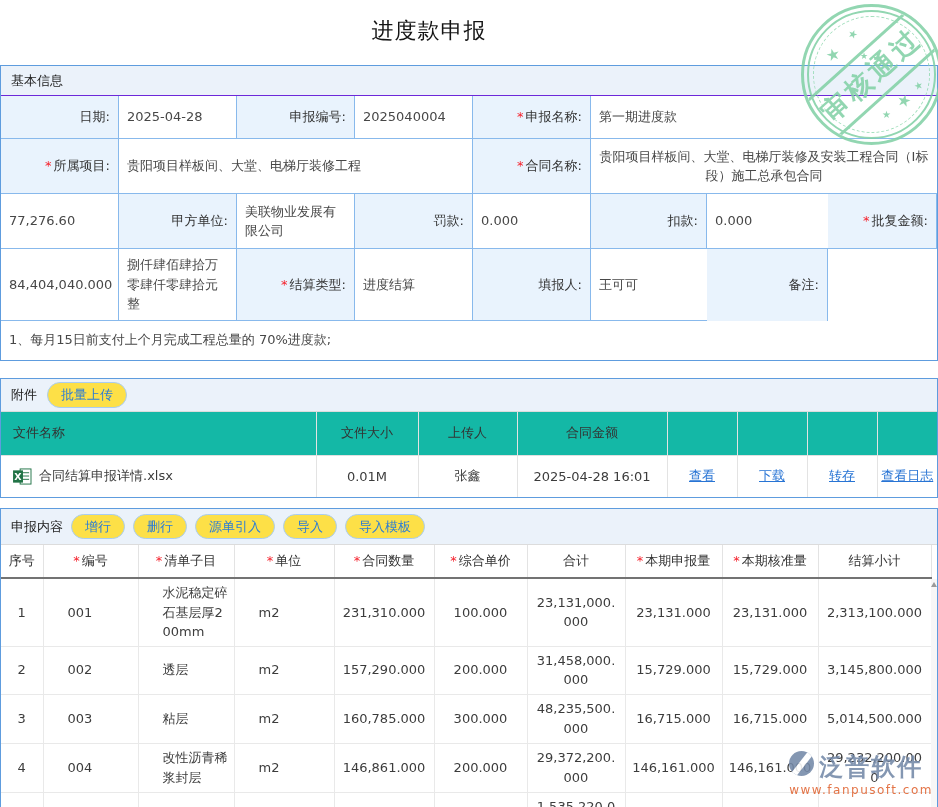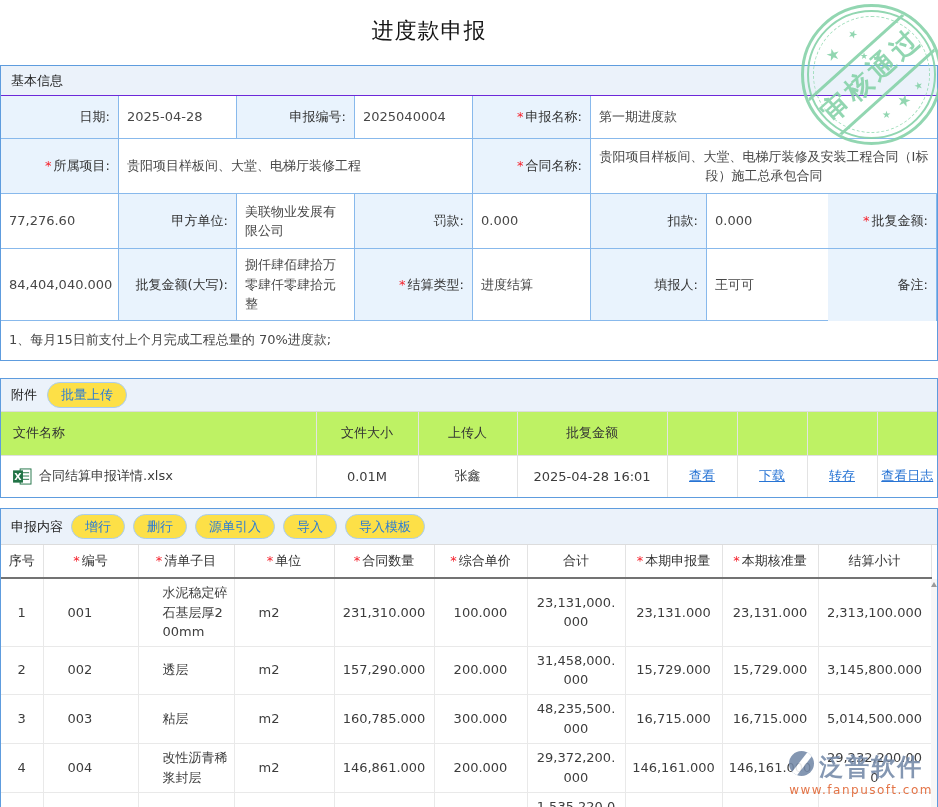--- a/index.html
+++ b/index.html
@@ -41,21 +41,21 @@
   .lb { background:#e9f3fd; justify-content:flex-end; text-align:right; color:#333; }
   .vl { background:#fff; color:#474747; padding-left:10px; }
   .sp3 { grid-column:span 3;text-align:center; } .sp7 { grid-column:span 7; }
   .nr { border-right:none !important; } .nb { border-bottom:none !important; }
   .req { color:#f5222d; margin-right:2px; }
   
   table { border-collapse:collapse; table-layout:fixed; }
   .atab { width:936px; }
   .atab th {
     height:43px; font-weight:normal; text-align:center; color:#333;
-    border-right:1px solid #e3e3e3; border-bottom:1px solid #e0e0e0; background:#bef264;
+    border-right:1px solid #e3e3e3; border-bottom:1px solid #e0e0e0; background:#14b8a6;
   }
   .atab th:last-child, .atab td:last-child { border-right:none; }
   .atab td { height:42px; text-align:center; color:#3c3c3c; border-right:1px solid #e3e3e3; }
   .atab .cleft { text-align:left; padding-left:12px; }
   .fname { display:flex; align-items:center; gap:7px; }
   a.link { color:#2874d4; text-decoration:underline; cursor:pointer; }
   .dtab { width:930px; }
   .dtab th {
     height:33px; font-weight:normal; color:#333; text-align:center;
     border-right:1px solid #e3e3e3; border-bottom:2px solid #737373; background:#fff;
@@ -173,23 +173,20 @@
     <div class="lb">
         <span>扣款:</span>
       </div>
     <div class="vl nr">0.000</div>
 
     <div class="lb">
         <span class="req">*</span>
         <span>批复金额:</span>
       </div>
     <div class="vl">84,404,040.000</div>
-    <div class="lb">
-        <span>批复金额(大写):</span>
-      </div>
     <div class="vl">捌仟肆佰肆拾万零肆仟零肆拾元整</div>
     <div class="lb">
         <span class="req">*</span>
         <span>结算类型:</span>
       </div>
     <div class="vl">进度结算</div>
     <div class="lb">
         <span>填报人:</span>
       </div>
     <div class="vl nr">王可可</div>
@@ -215,21 +212,21 @@
       <col style="width:70px">
         <col style="width:70px">
         <col style="width:70px">
         <col style="width:60px">
     </colgroup>
     <thead>
       <tr>
         <th class="cleft">文件名称</th>
         <th>文件大小</th>
         <th>上传人</th>
-        <th>批复金额</th>
+        <th>合同金额</th>
         <th></th>
         <th></th>
         <th></th>
         <th></th>
       </tr>
     </thead>
     <tbody>
       <tr>
         <td class="cleft">
           <span class="fname">

